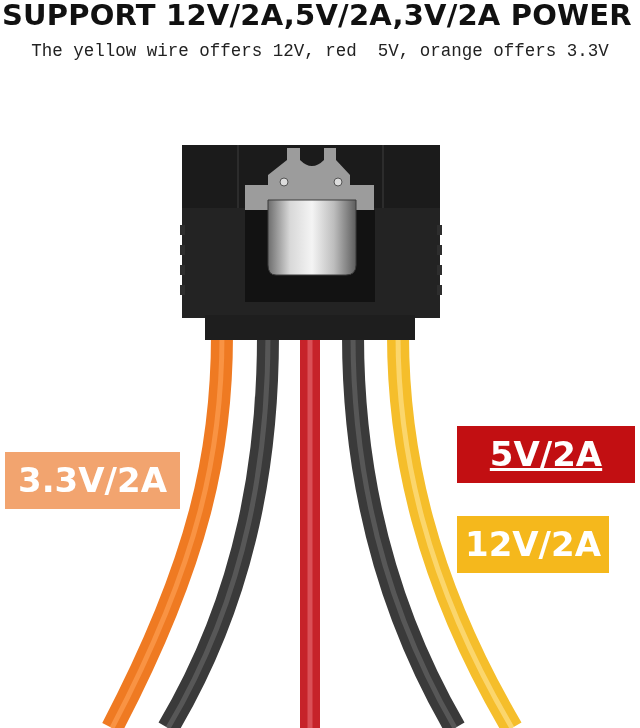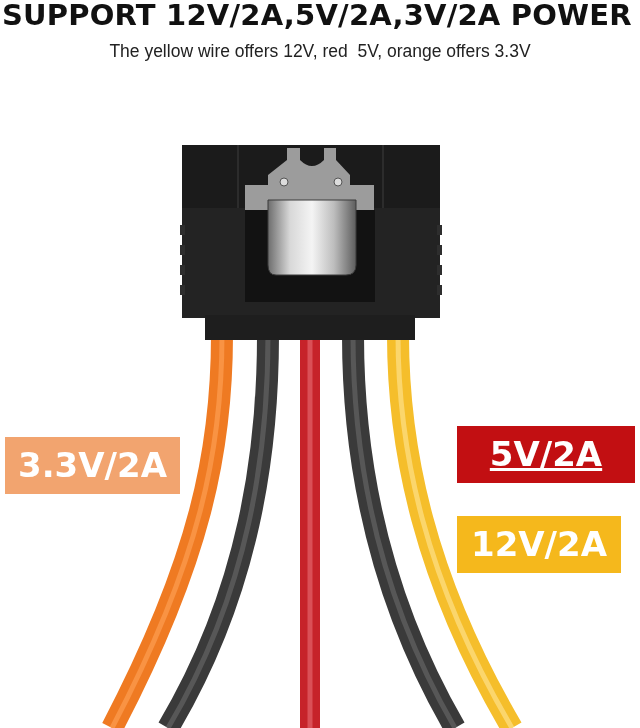--- a/index.html
+++ b/index.html
@@ -1,23 +1,23 @@
 <!DOCTYPE html>
 <html><head>
 <meta charset="utf-8">
 <style>
   html, body { margin:0; padding:0; }
   body { width:640px; height:728px; background:#ffffff; position:relative; overflow:hidden; font-family:"DejaVu Sans", sans-serif; }
   .headline { position:absolute; left:0; top:-2px; width:640px; text-align:left; padding-left:2px; font-family:"DejaVu Sans", sans-serif; font-weight:bold; font-size:29px; color:#111; letter-spacing:0.2px; white-space:nowrap; }
-  .subline { position:absolute; left:0; width:640px; top:41px; text-align:center; font-family:Liberation Sans, sans-serif; font-size:17.5px; color:#222; white-space:pre; }
+  .subline { position:absolute; left:0; width:640px; top:41px; text-align:center; font-family:Liberation Mono, monospace; font-size:17.5px; color:#222; white-space:pre; }
   svg.art { position:absolute; left:0; top:0; }
   .label { position:absolute; color:#fff; font-family:"DejaVu Sans", sans-serif; font-weight:bold; font-size:34px; text-align:center; line-height:56px; height:57px; }
-  .l33 { left:5px; top:437px; width:175px; }
+  .l33 { left:5px; top:452px; width:175px; }
   .l5 { left:457px; top:426px; width:178px; }
-  .l12 { left:457px; top:516px; width:164px; }
+  .l12 { left:457px; top:516px; width:152px; }
 </style>
 </head>
 <body>
 
 <div class="headline">SUPPORT 12V/2A,5V/2A,3V/2A POWER</div>
 <div class="subline">The yellow wire offers 12V, red  5V, orange offers 3.3V</div>
 
 <svg class="art" width="640" height="728" viewBox="0 0 640 728">
   <defs>
     <linearGradient id="metal" x1="0" y1="0" x2="1" y2="0">

